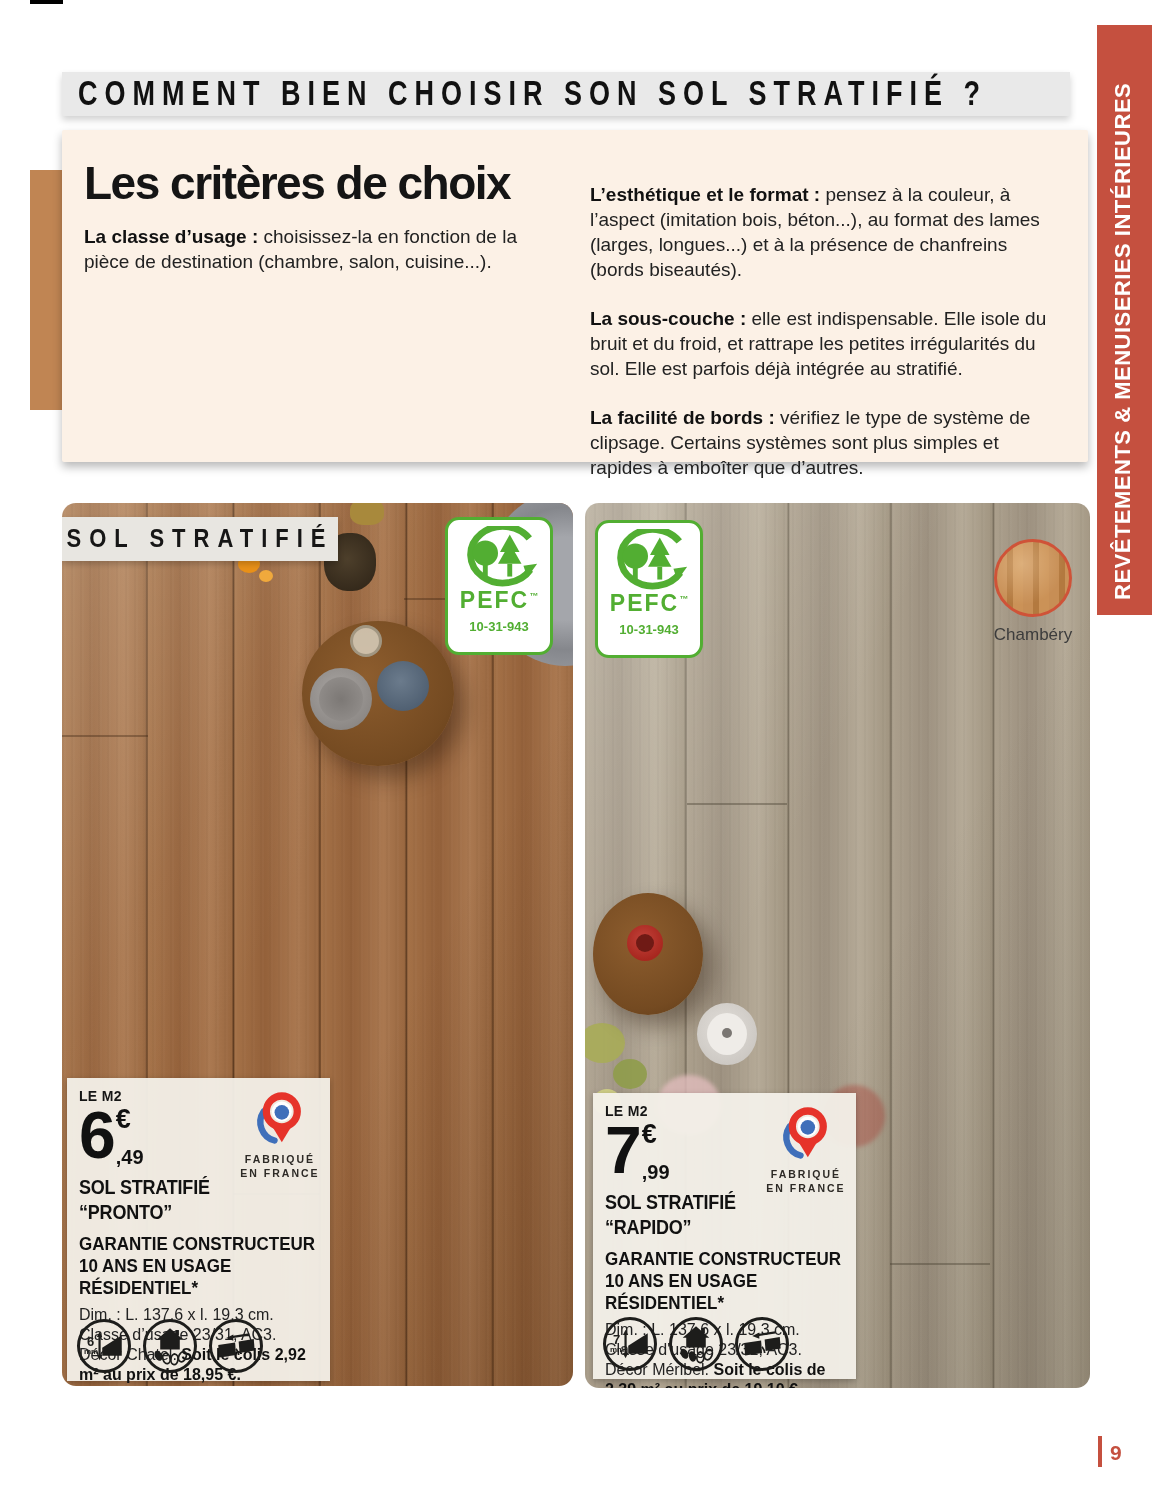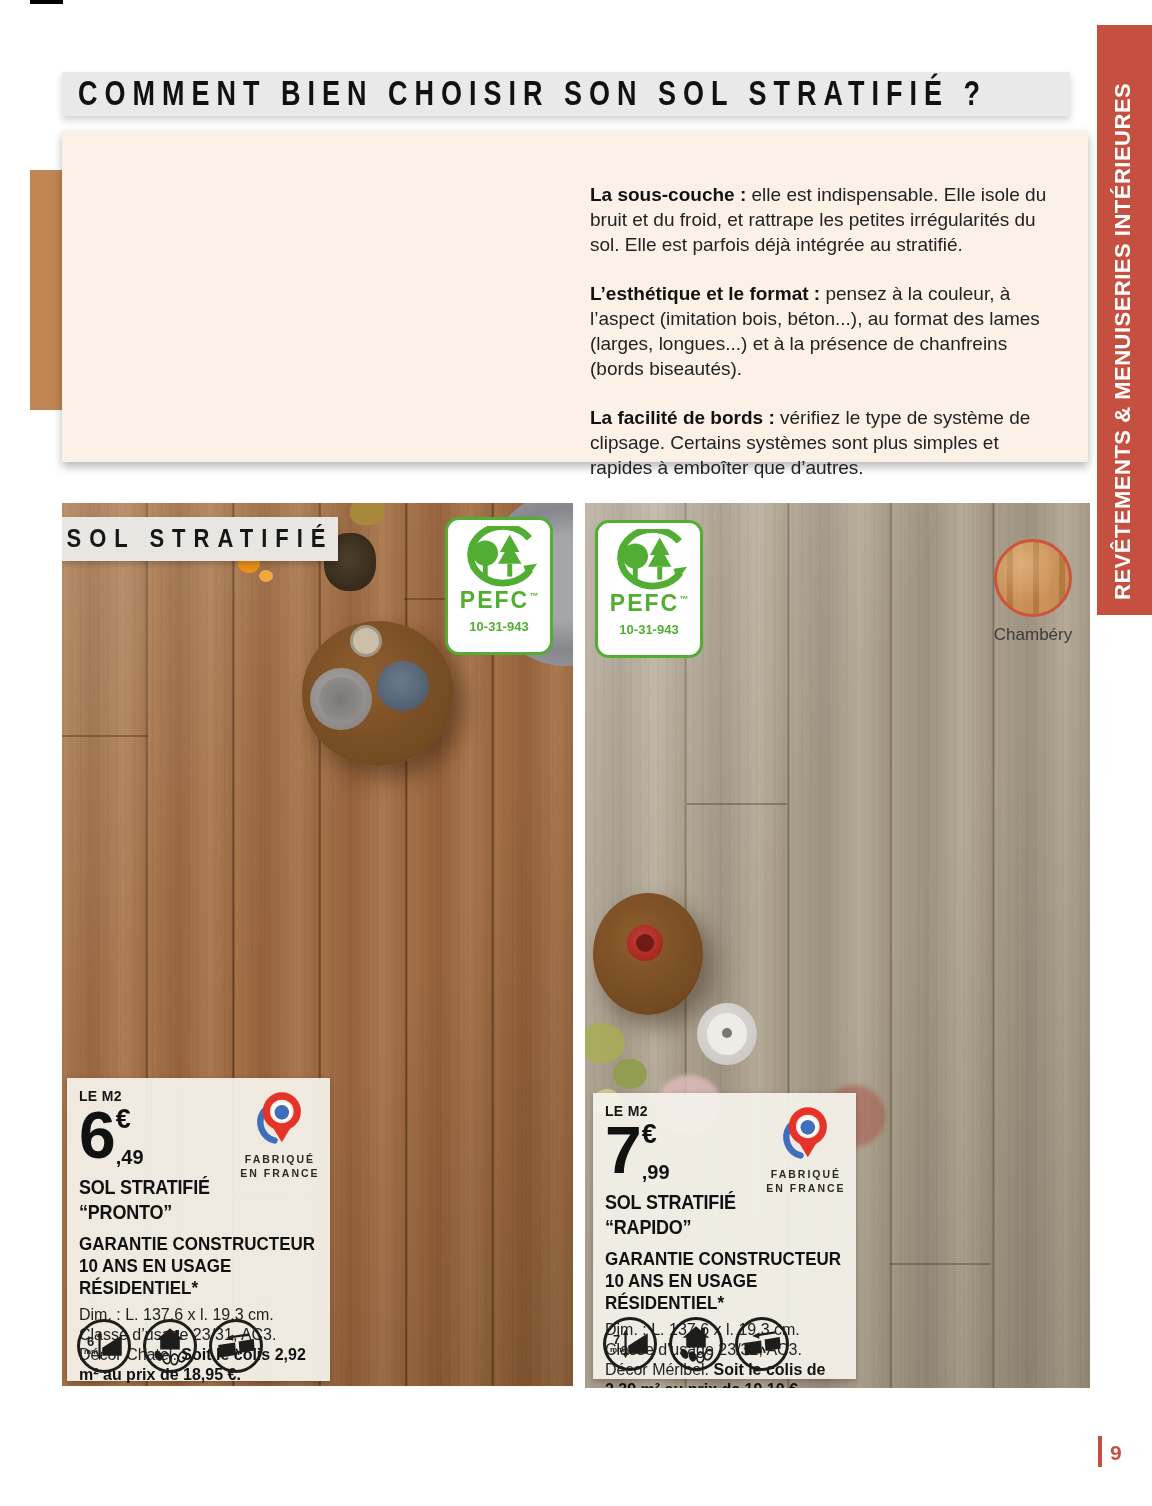--- a/index.html
+++ b/index.html
@@ -38,21 +38,21 @@
 
   
   .side-tab{position:absolute;left:1097px;top:25px;width:55px;height:590px;background:#c5503f;}
   .side-tab-label{
     position:absolute;left:1110px;top:600px;width:470px;
     transform:rotate(-90deg);transform-origin:left top;
     color:#fff;font-size:22px;font-weight:800;letter-spacing:0.5px;white-space:nowrap;
   }
 
   
-  .photo{position:absolute;top:503px;overflow:hidden;}
+  .photo{position:absolute;top:503px;overflow:hidden;border-radius:14px;}
   .photo-left{
     left:62px;width:511px;height:883px;
     background:
       linear-gradient(118deg, rgba(255,244,226,0.25) 0%, rgba(255,244,226,0.05) 30%, rgba(0,0,0,0) 45%),
       linear-gradient(298deg, rgba(56,30,8,0.28) 0%, rgba(56,30,8,0) 38%),
       repeating-linear-gradient(90deg,
         #a47147 0px,#94613a 30px,#aa7850 62px,#9a6840 83px,
         rgba(50,26,8,0.55) 85px,#a47147 86.5px),
       #9d6a42;
   }
@@ -156,25 +156,27 @@
 <body>
 
 <div class="cropmark"></div>
 
 <div class="header-band">
   <span>COMMENT BIEN CHOISIR SON SOL STRATIFIÉ ?</span>
 </div>
 
 <div class="brown-strip"></div>
 <div class="criteria-panel">
+  <div class="criteria-title">Les critères de choix</div>
   <div class="col col-left">
+    <p><b>La classe d’usage :</b> <span>choisissez-la en fonction de la pièce de destination (chambre, salon, cuisine...).</span></p>
   </div>
   <div class="col col-right">
+    <p><b>L’esthétique et le format :</b> <span>pensez à la couleur, à l’aspect (imitation bois, béton...), au format des lames (larges, longues...) et à la présence de chanfreins (bords biseautés).</span></p>
     <p><b>La sous-couche :</b> <span>elle est indispensable. Elle isole du bruit et du froid, et rattrape les petites irrégularités du sol. Elle est parfois déjà intégrée au stratifié.</span></p>
-    <p><b>L’esthétique et le format :</b> <span>pensez à la couleur, à l’aspect (imitation bois, béton...), au format des lames (larges, longues...) et à la présence de chanfreins (bords biseautés).</span></p>
     <p><b>La facilité de bords :</b> <span>vérifiez le type de système de clipsage. Certains systèmes sont plus simples et rapides à emboîter que d’autres.</span></p>
   </div>
 </div>
 
 <div class="side-tab"></div>
 <div class="side-tab-label">REVÊTEMENTS &amp; MENUISERIES INTÉRIEURES</div>
 
 <div class="photo photo-left">
   <div class="joint" style="left:0;top:232px;width:86px;"></div>
   <div class="joint" style="left:171px;top:690px;width:87px;"></div>

